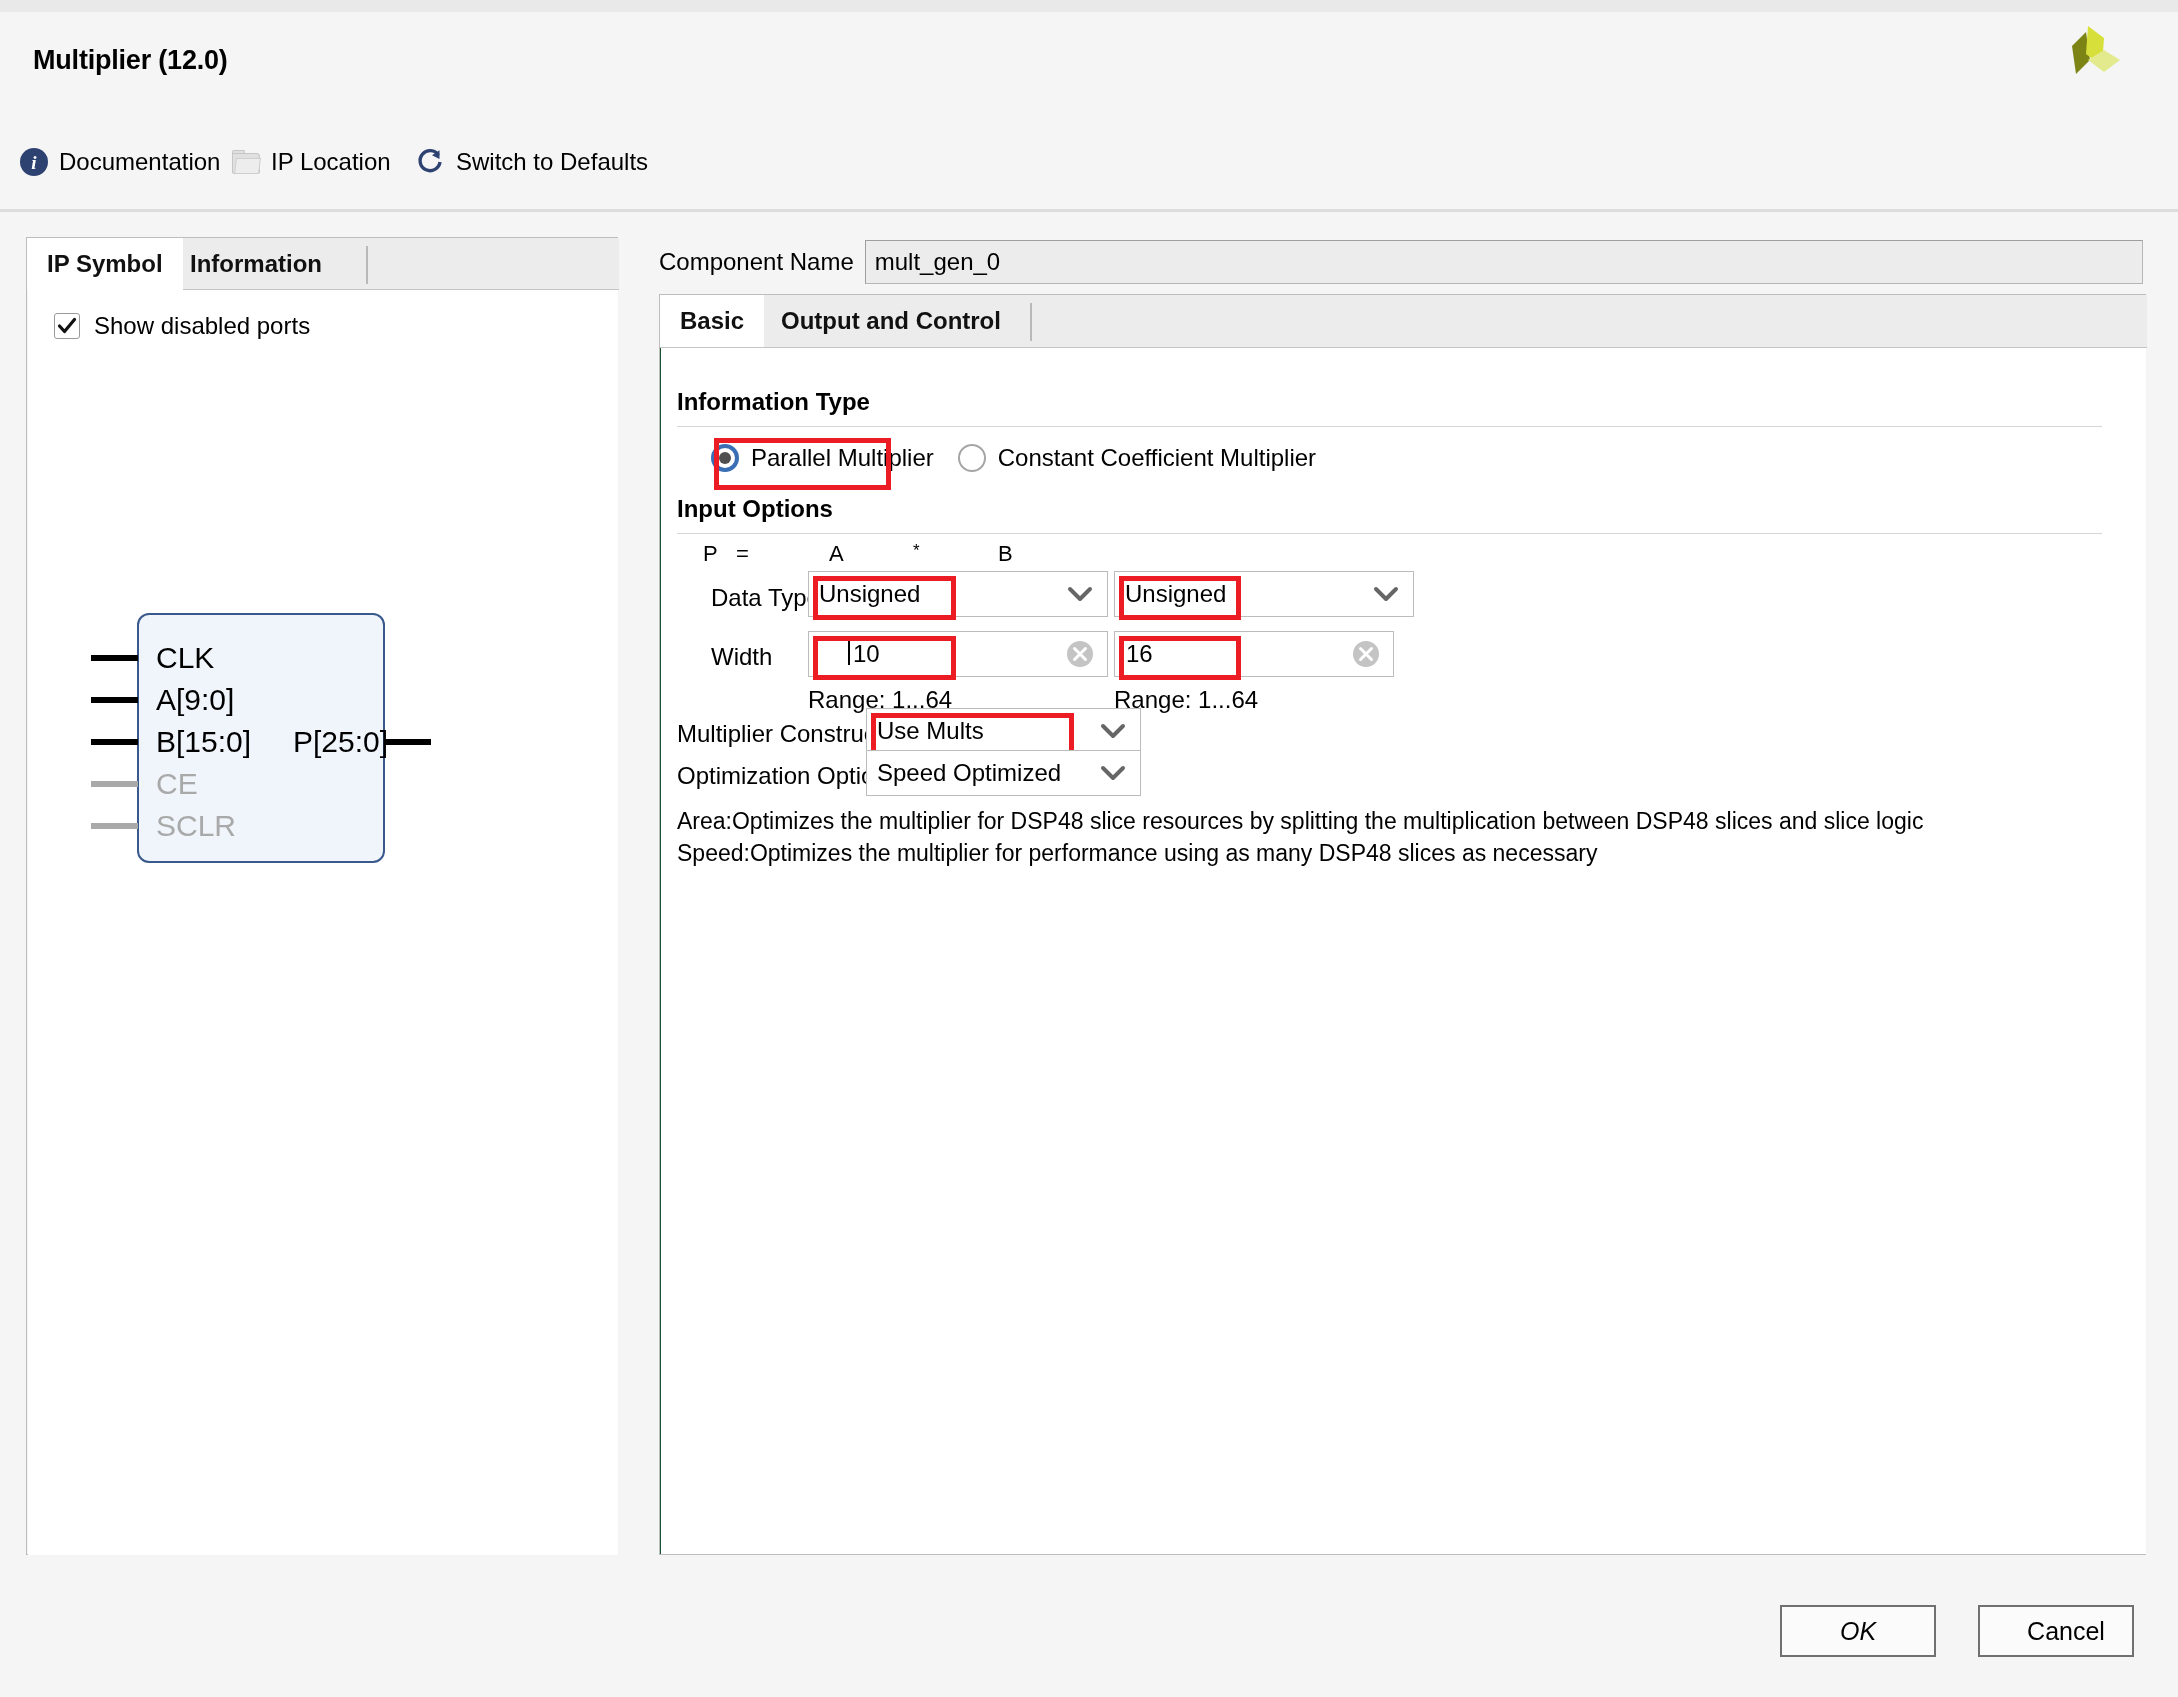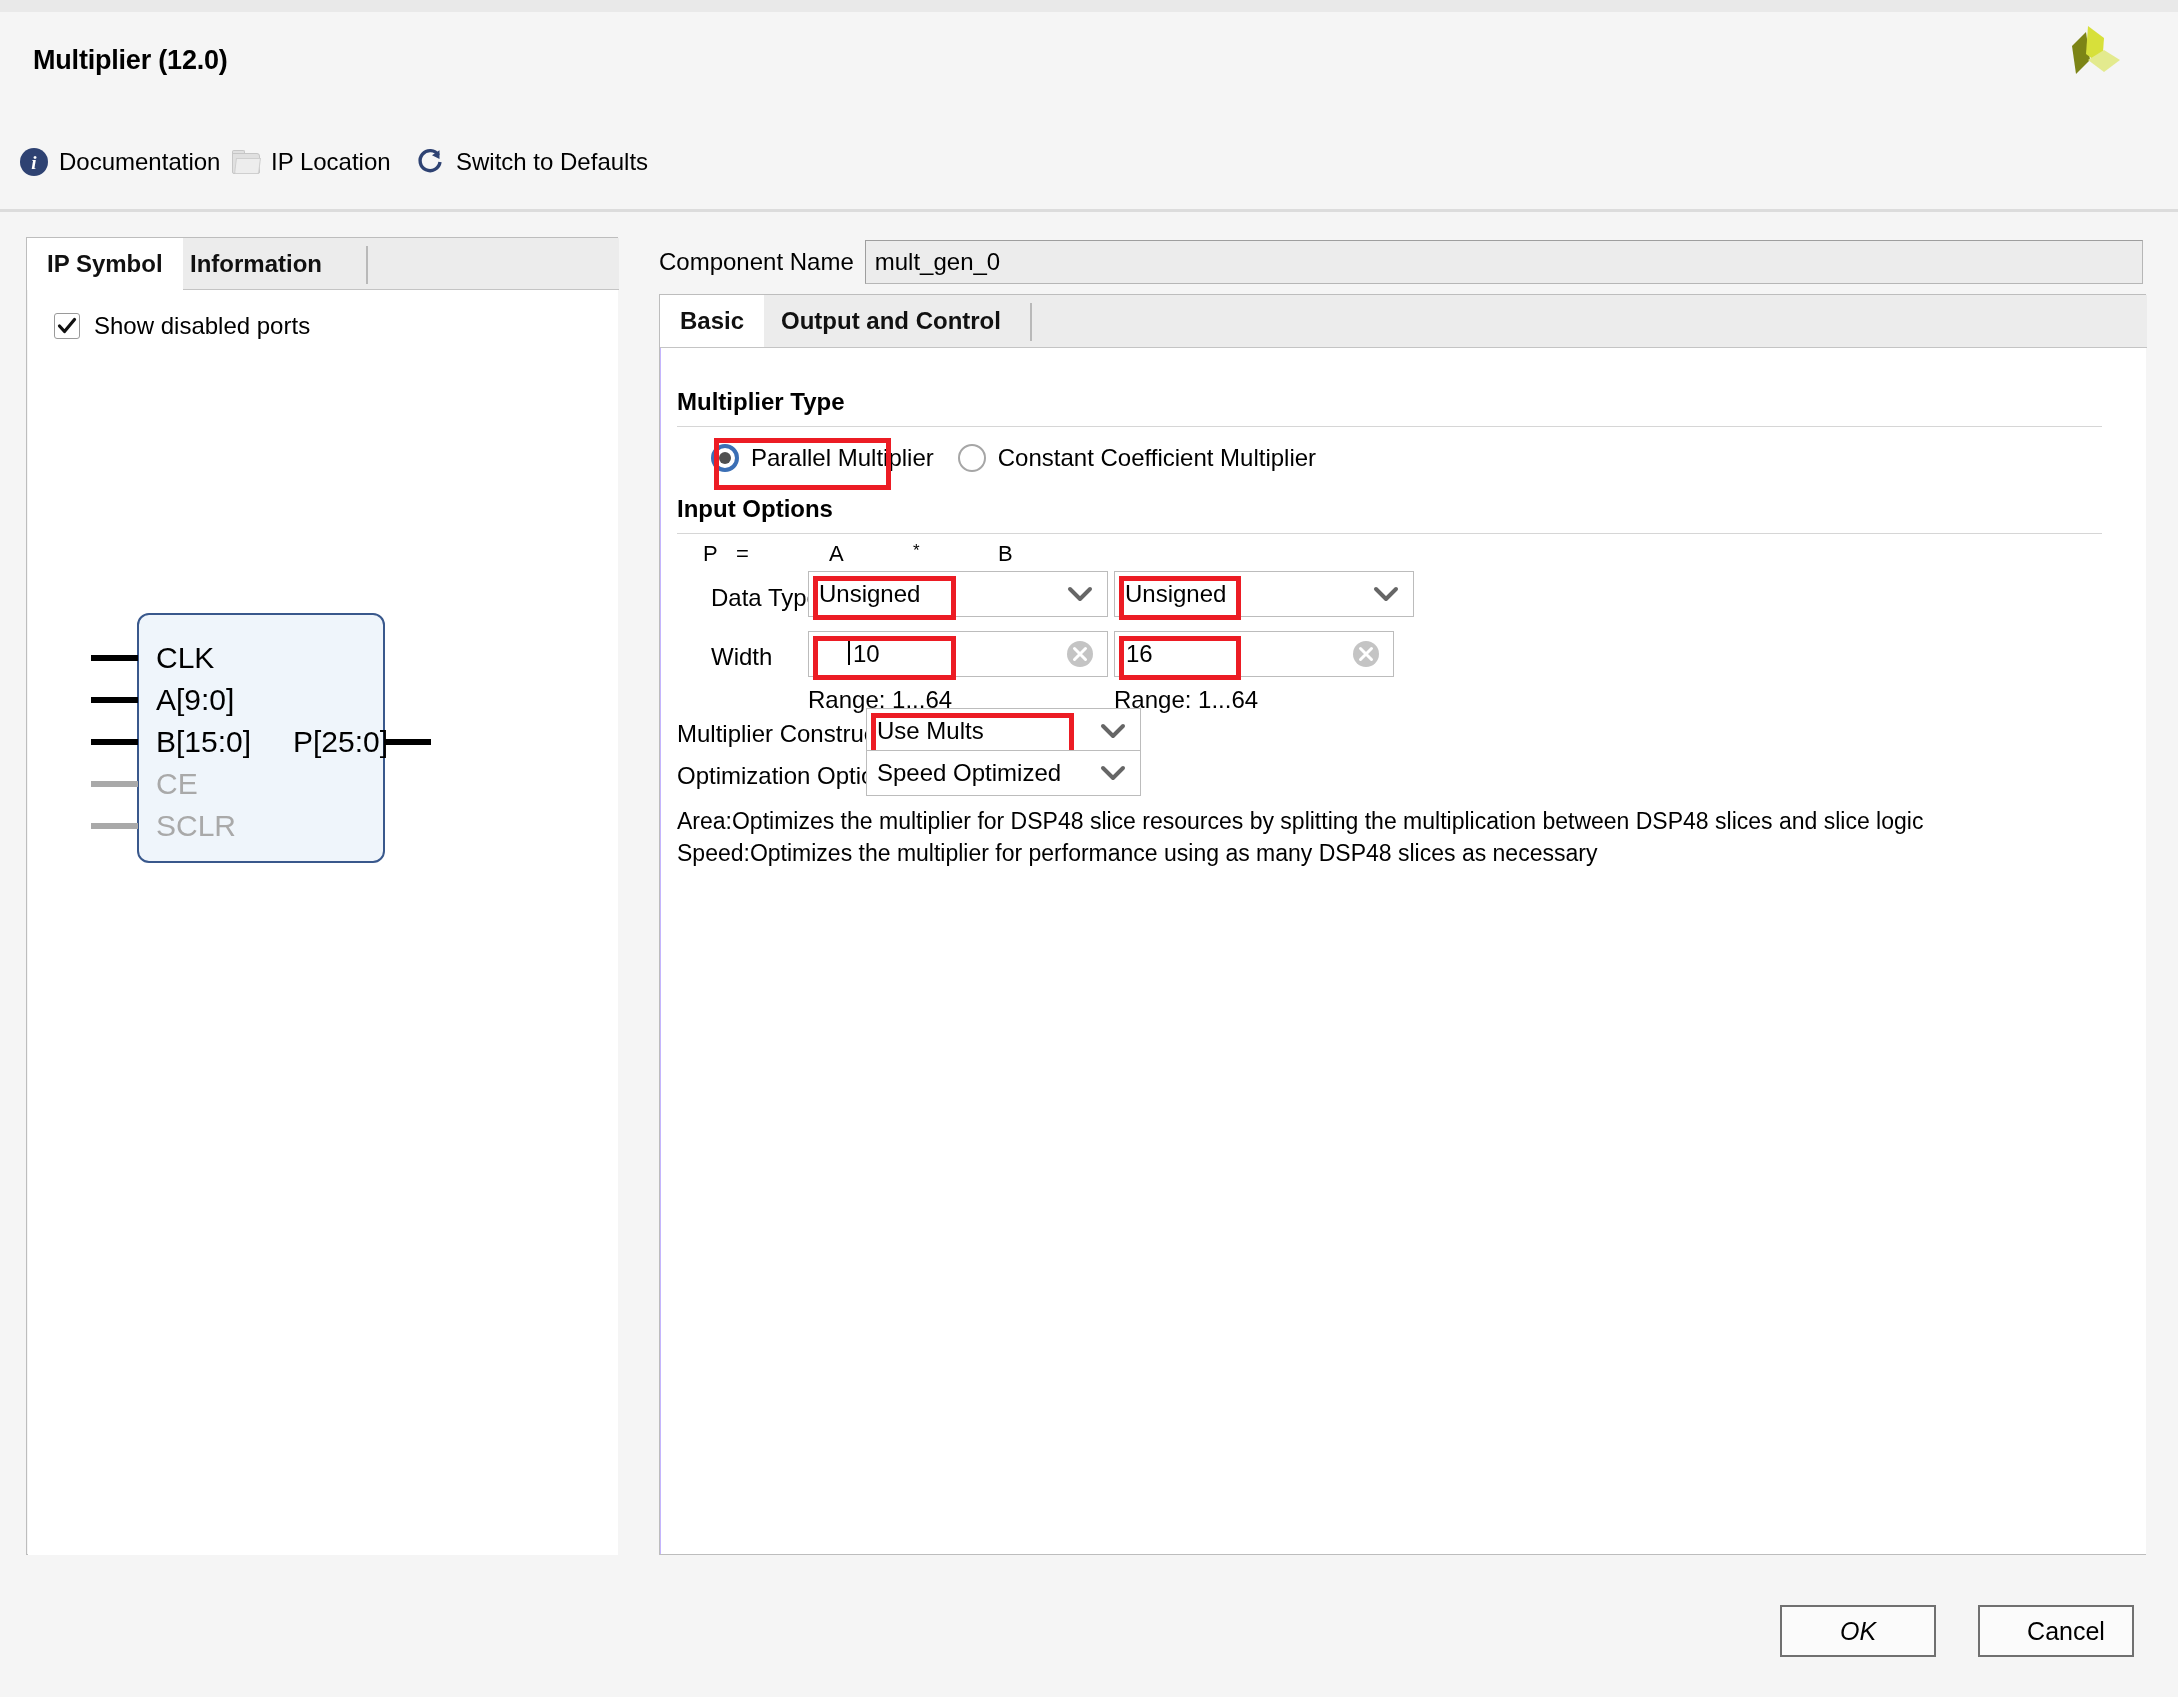--- a/index.html
+++ b/index.html
@@ -139,21 +139,21 @@
     background: #ececec;
     border: 1px solid #b6b6b6;
     border-top-color: #9e9e9e; border-left-color: #9e9e9e;
     font-size: 24px; color: #000;
     padding: 0 9px; display: flex; align-items: center;
   }
 
   .right-panel {
     position: absolute; left: 659px; top: 294px;
     width: 1487px; height: 1261px;
-    background: #c4b5fd;
+    background: #14532d;
     border: 1px solid #bdbdbd;
   }
   .rp-tabstrip {
     position: absolute; left: 0; top: 0; width: 1487px; height: 53px;
     background: #ececec; border-bottom: 1px solid #c4c4c4;
   }
   .rp-body {
     position: absolute; left: 1px; top: 53px; width: 1485px; height: 1206px;
     background: #ffffff;
   }
@@ -322,21 +322,21 @@
         <span>Basic</span>
       </div>
       <div class="tab" style="left:101px;">
         <span>Output and Control</span>
       </div>
       <div class="tab-sep" style="left:370px;"></div>
     </div>
 
     <div class="rp-body">
 
-      <div class="section-title" style="left:16px; top:40px;">Multiplier Type</div>
+      <div class="section-title" style="left:16px; top:40px;">Information Type</div>
       <div class="section-rule" style="left:16px; top:78px; width:1425px;"></div>
 
       <div class="radio-row" style="left:50px; top:96px;">
         <span class="radio-opt" style="margin-right:24px;">
           <span class="radio checked"></span>
           <span class="radio-label">Parallel Multiplier</span>
         </span>
         <span class="radio-opt">
           <span class="radio"></span>
           <span class="radio-label">Constant Coefficient Multiplier</span>

